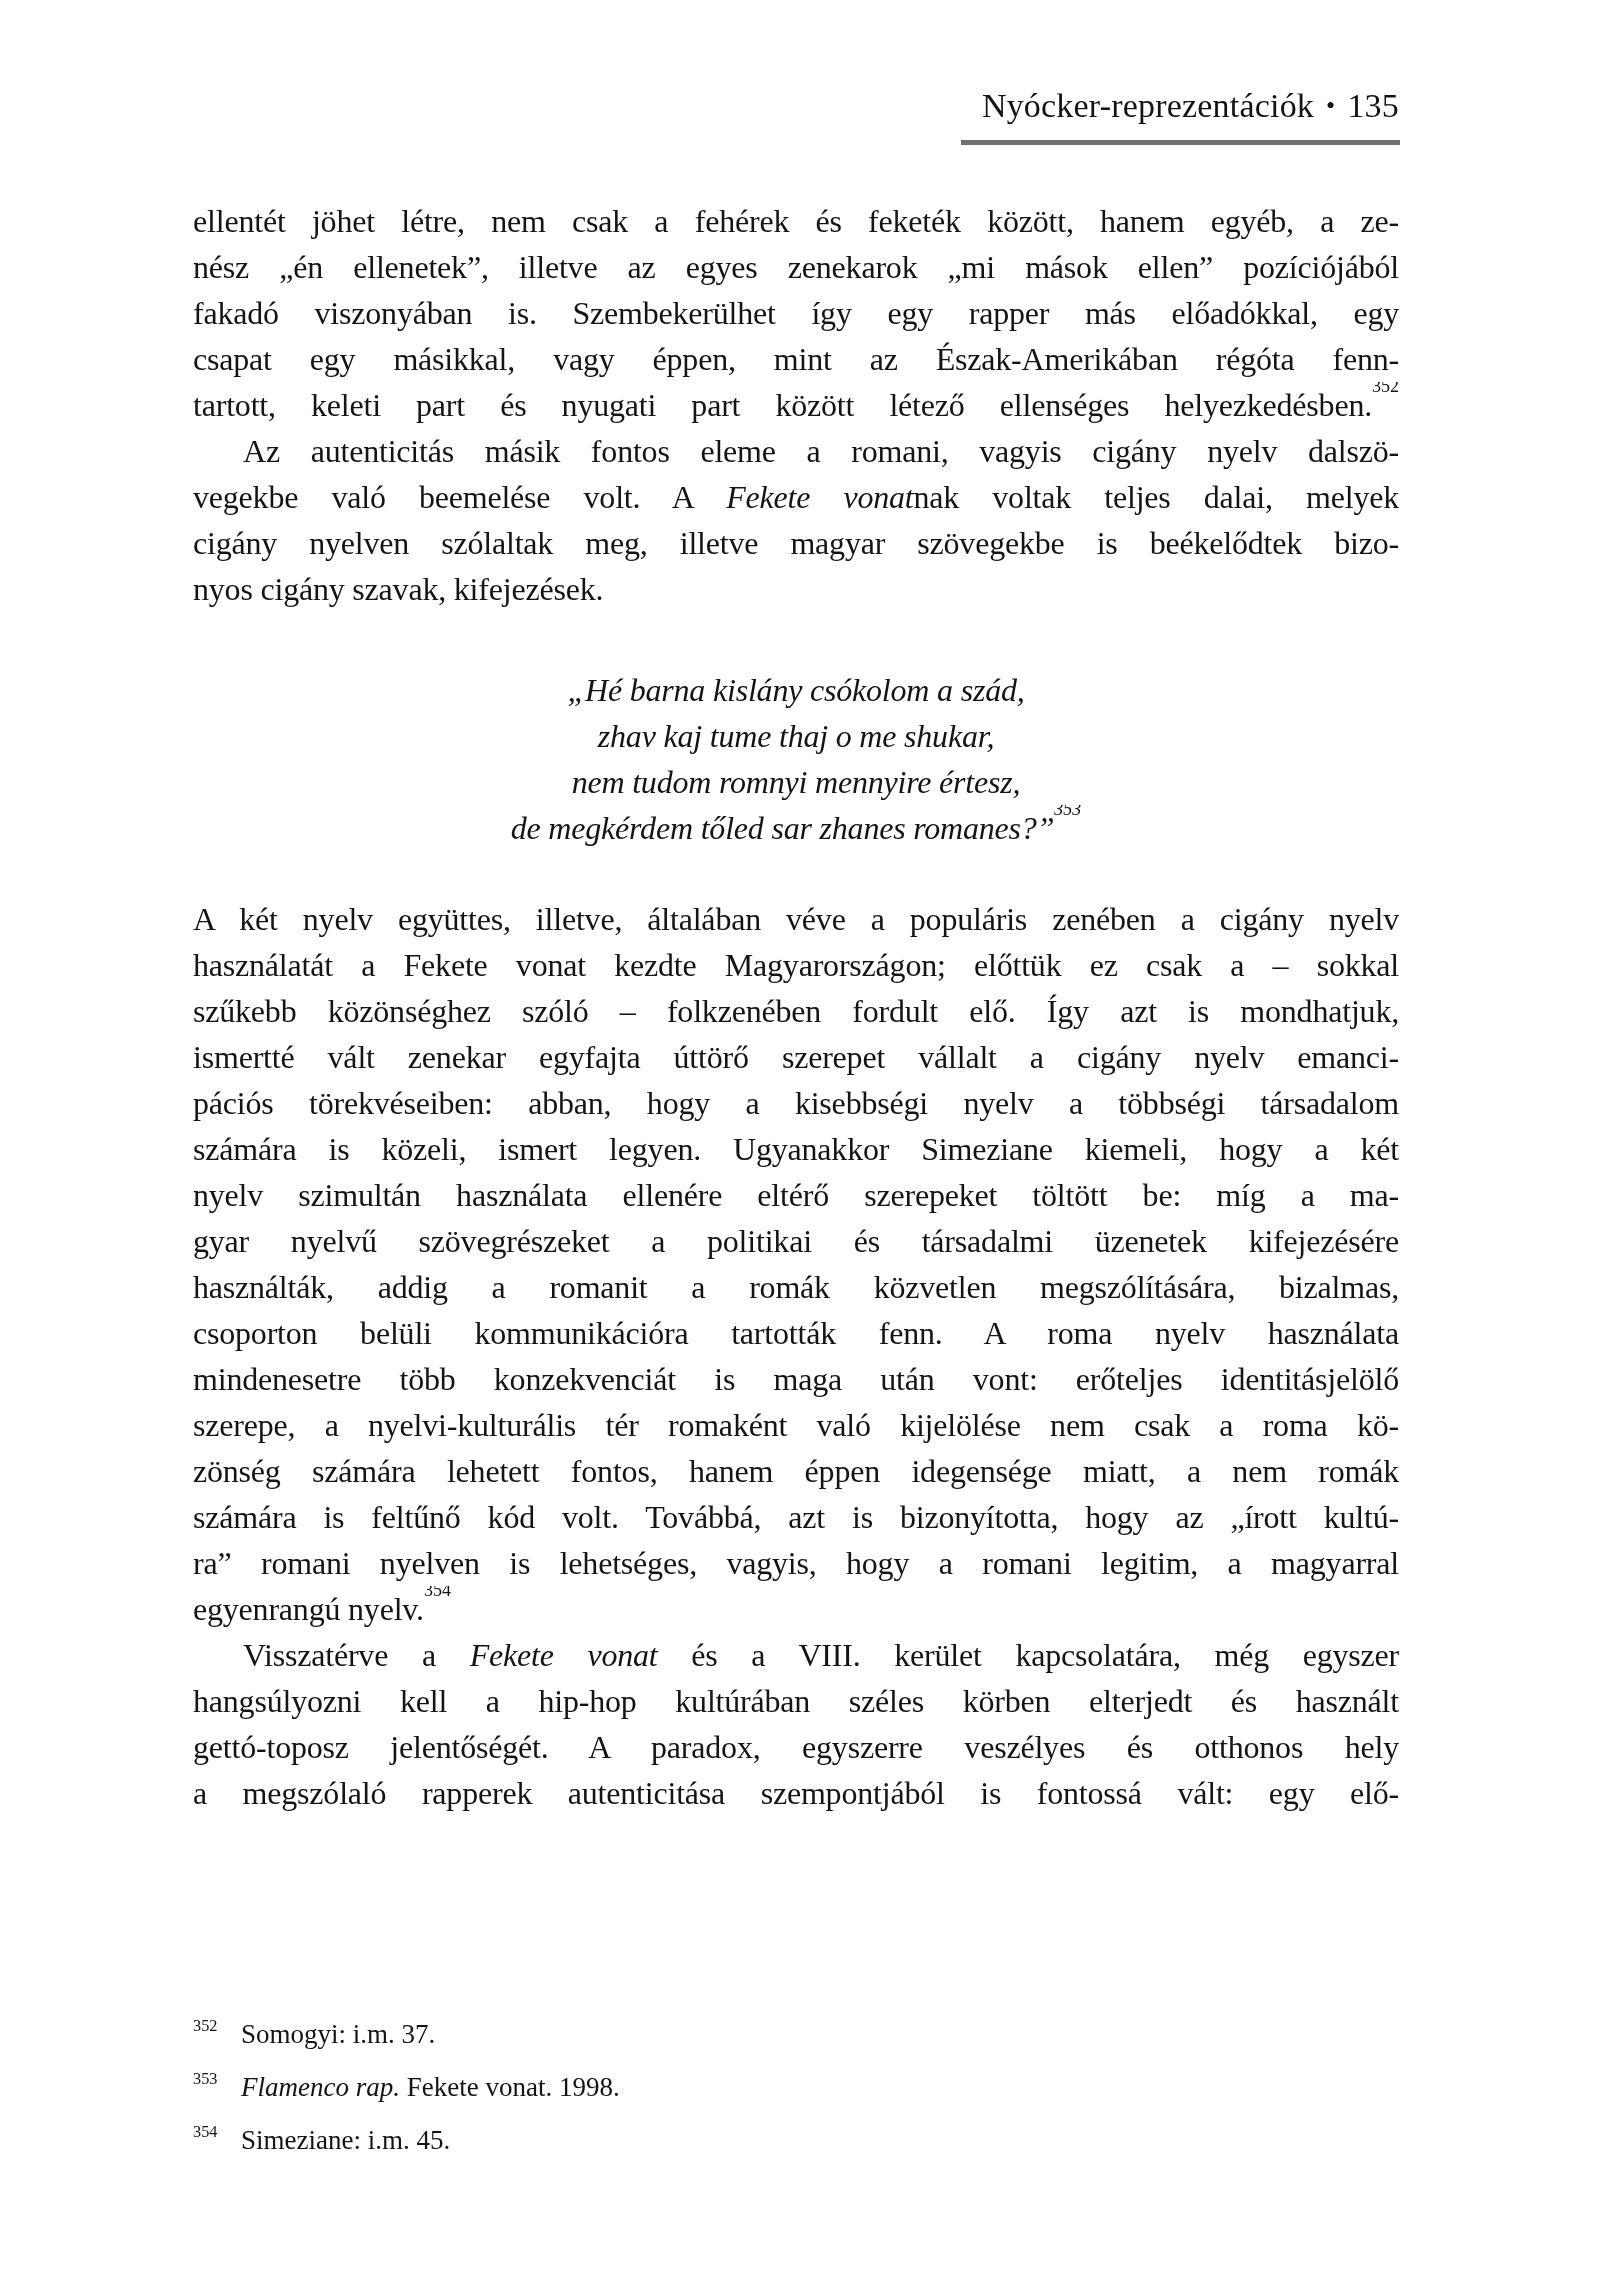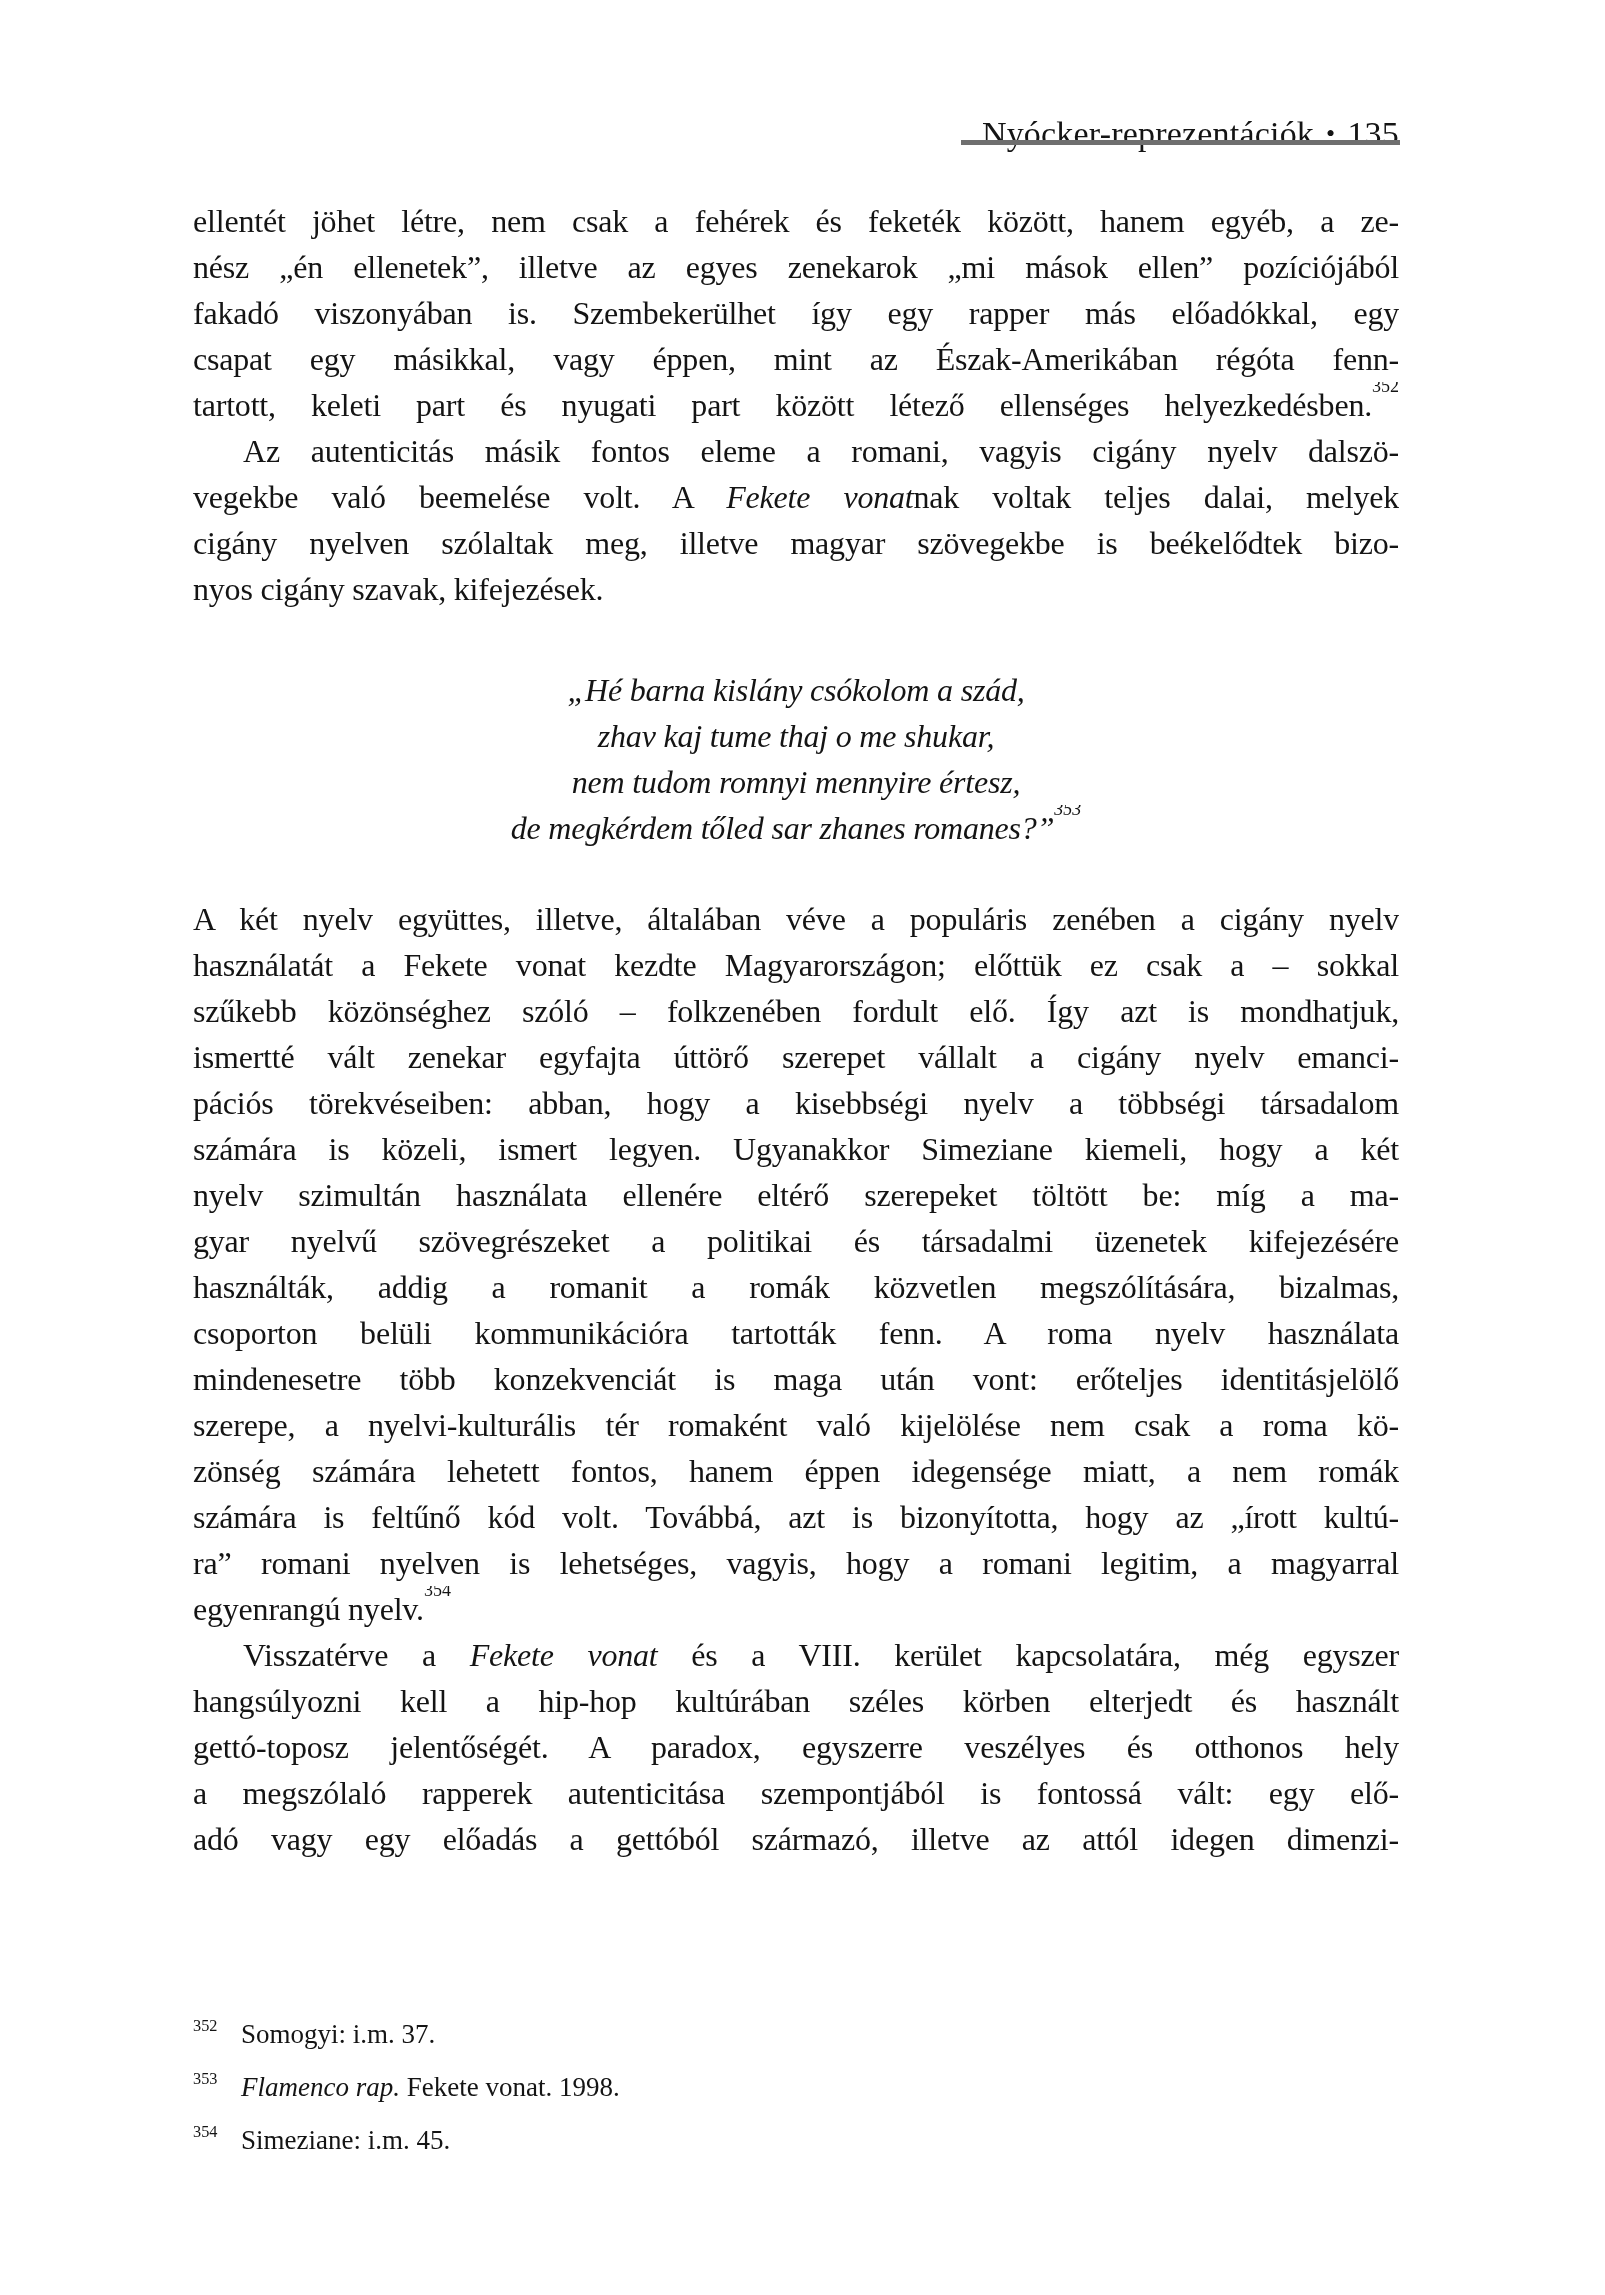--- a/index.html
+++ b/index.html
@@ -16,21 +16,20 @@
     position: absolute;
     top: 84px;
     left: 193px;
     width: 1206px;
     height: 43px;
     line-height: 43px;
     text-align: right;
     font-size: 34px;
     letter-spacing: 0.2px;
     white-space: nowrap;
-    margin-top: 28px;
   }
   .running-header .bullet { margin: 0 12px; font-size: 26px; vertical-align: 2.6px; }
   .header-rule {
     position: absolute;
     top: 140px;
     left: 961px;
     width: 439px;
     height: 5.2px;
     background: #6f6f6f;
   }
@@ -134,21 +133,20 @@
         <div class="line"><span>zönség számára lehetett fontos, hanem éppen idegensége miatt, a nem romák</span></div>
         <div class="line"><span>számára is feltűnő kód volt. Továbbá, azt is bizonyította, hogy az „írott kultú-</span></div>
         <div class="line"><span>ra” romani nyelven is lehetséges, vagyis, hogy a romani legitim, a magyarral</span></div>
         <div class="line nat"><span>egyenrangú nyelv.</span><sup class="fnref">354</sup></div>
       </div>
       <div class="block para indent">
         <div class="line first"><span>Visszatérve a </span><span class="it">Fekete vonat</span><span> és a VIII. kerület kapcsolatára, még egyszer</span></div>
         <div class="line"><span>hangsúlyozni kell a hip-hop kultúrában széles körben elterjedt és használt</span></div>
         <div class="line"><span>gettó-toposz jelentőségét. A paradox, egyszerre veszélyes és otthonos hely</span></div>
         <div class="line"><span>a megszólaló rapperek autenticitása szempontjából is fontossá vált: egy elő-</span></div>
-        <div class="line"><span>adó vagy egy előadás a gettóból származó, illetve az attól idegen dimenzi-</span></div>
       </div>
     </div>
 
   <div class="footnotes">
       <div class="fn"><span class="fn-num">352</span><span><span>Somogyi: i.m. 37.</span></span></div>
       <div class="fn"><span class="fn-num">353</span><span><span class="it">Flamenco rap.</span><span> Fekete vonat. 1998.</span></span></div>
       <div class="fn"><span class="fn-num">354</span><span><span>Simeziane: i.m. 45.</span></span></div>
     </div>
 </div>
 

